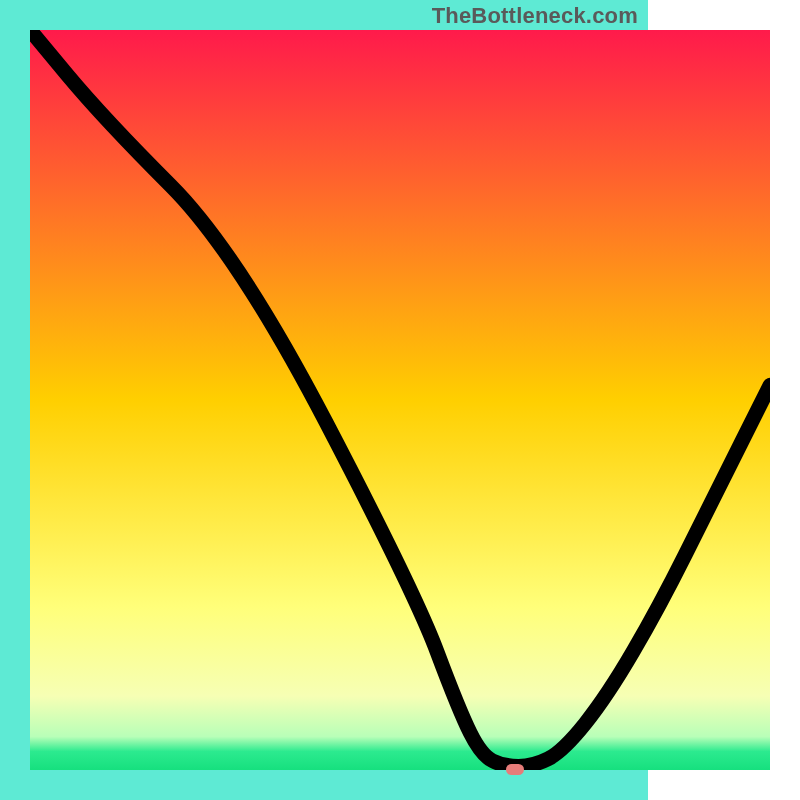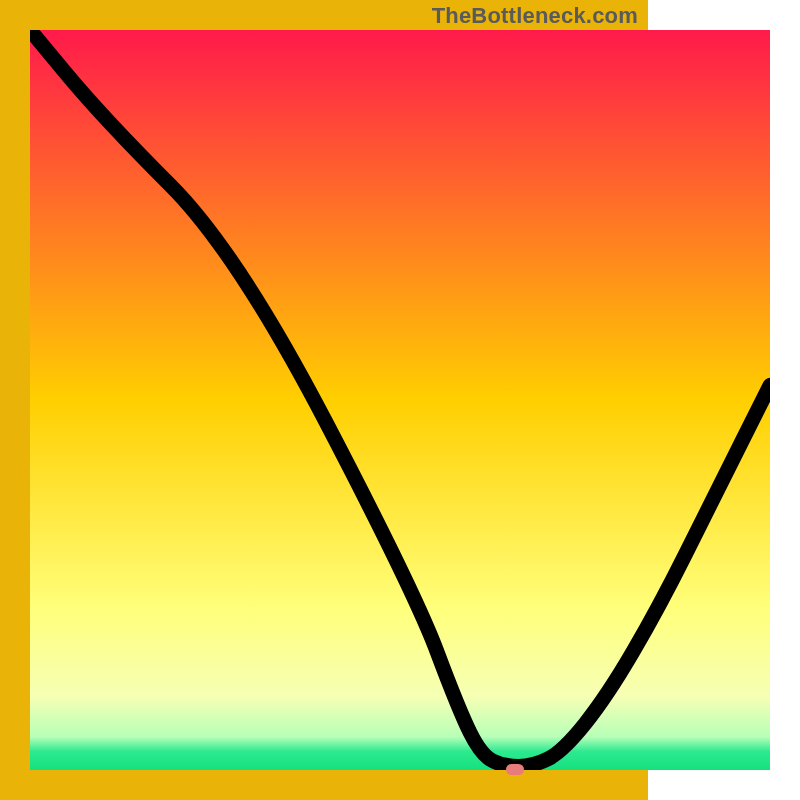--- a/index.html
+++ b/index.html
@@ -7,21 +7,21 @@
     padding: 0;
     background: #fff;
     width: 800px;
     height: 800px;
     overflow: hidden;
   }
   .frame {
     position: relative;
     width: 648px;
     height: 800px;
-    background: #eab308;
+    background: #5eead4;
   }
   .watermark {
     position: absolute;
     top: 3px;
     right: 10px;
     color: #5a5a5a;
     font-family: Arial, Helvetica, sans-serif;
     font-size: 22px;
     font-weight: 600;
     letter-spacing: 0.2px;

